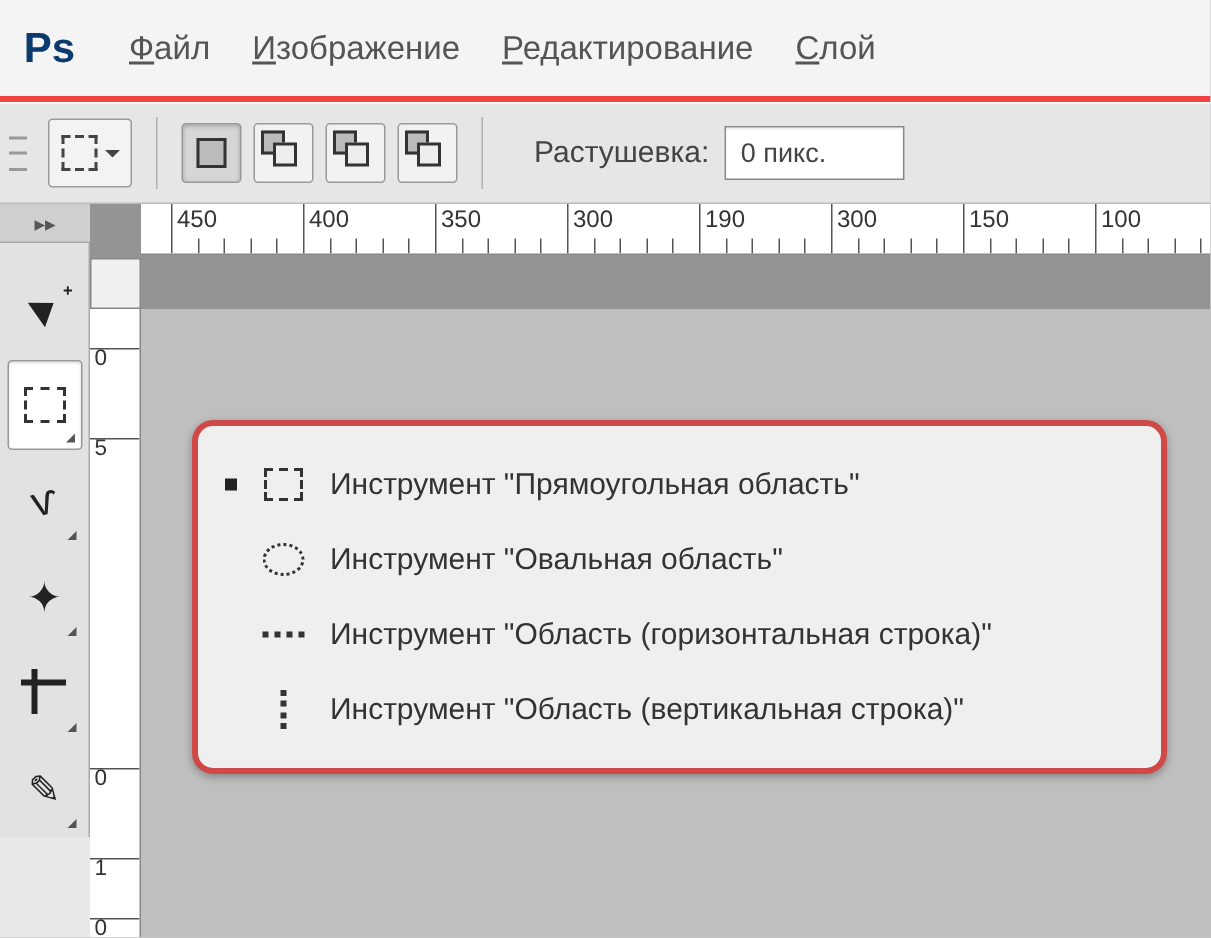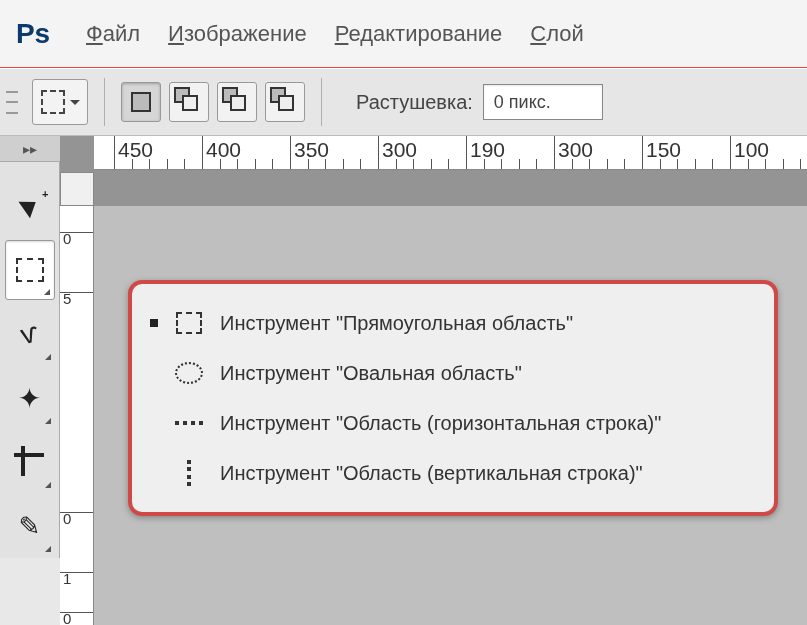--- a/index.html
+++ b/index.html
@@ -12,21 +12,21 @@
     position: relative;
   }
   
   .menubar {
     height: 68px;
     background: #f4f4f4;
     display: flex;
     align-items: center;
     padding: 0 8px;
     gap: 28px;
-    border-bottom: 1px solid #ef4444;
+    border-bottom: 4px solid #ef4444;
   }
   .ps-logo {
     width: 50px; height: 50px;
     display: flex; align-items: center; justify-content: center;
     font-weight: bold; font-size: 28px; color: #0a3a6e;
     font-family: Arial, sans-serif;
   }
   .menu-item {
     font-size: 22px;
     color: #555;
@@ -186,21 +186,21 @@
     width: 34px;
     bottom: 0;
     background: #fff;
     border-right: 1px solid #888;
     overflow: hidden;
   }
   .ruler-corner {
     position:absolute; top:36px; left:0; width:34px; height:34px; background:#f0f0f0; border:1px solid #888; z-index:2;
   }
   .tick-major { position:absolute; top:0; width:1px; height:100%; background:#555;}
-  .tick-label { position:absolute; top:2px; font-size:21px; color:#333; }
+  .tick-label { position:absolute; top:2px; font-size:16px; color:#333; }
   .tick-minor { position:absolute; bottom:0; width:1px; height:10px; background:#555;}
   .vtick { position:absolute; left:0; height:1px; width:100%; background:#555;}
   .vtick-label { position:absolute; left:3px; font-size:15px; color:#333; writing-mode: horizontal-tb;}
   .canvas {
     position:absolute;
     top:70px; left:34px; right:0; bottom:0;
     background: #bfbfbf;
   }
   
   .flyout {

